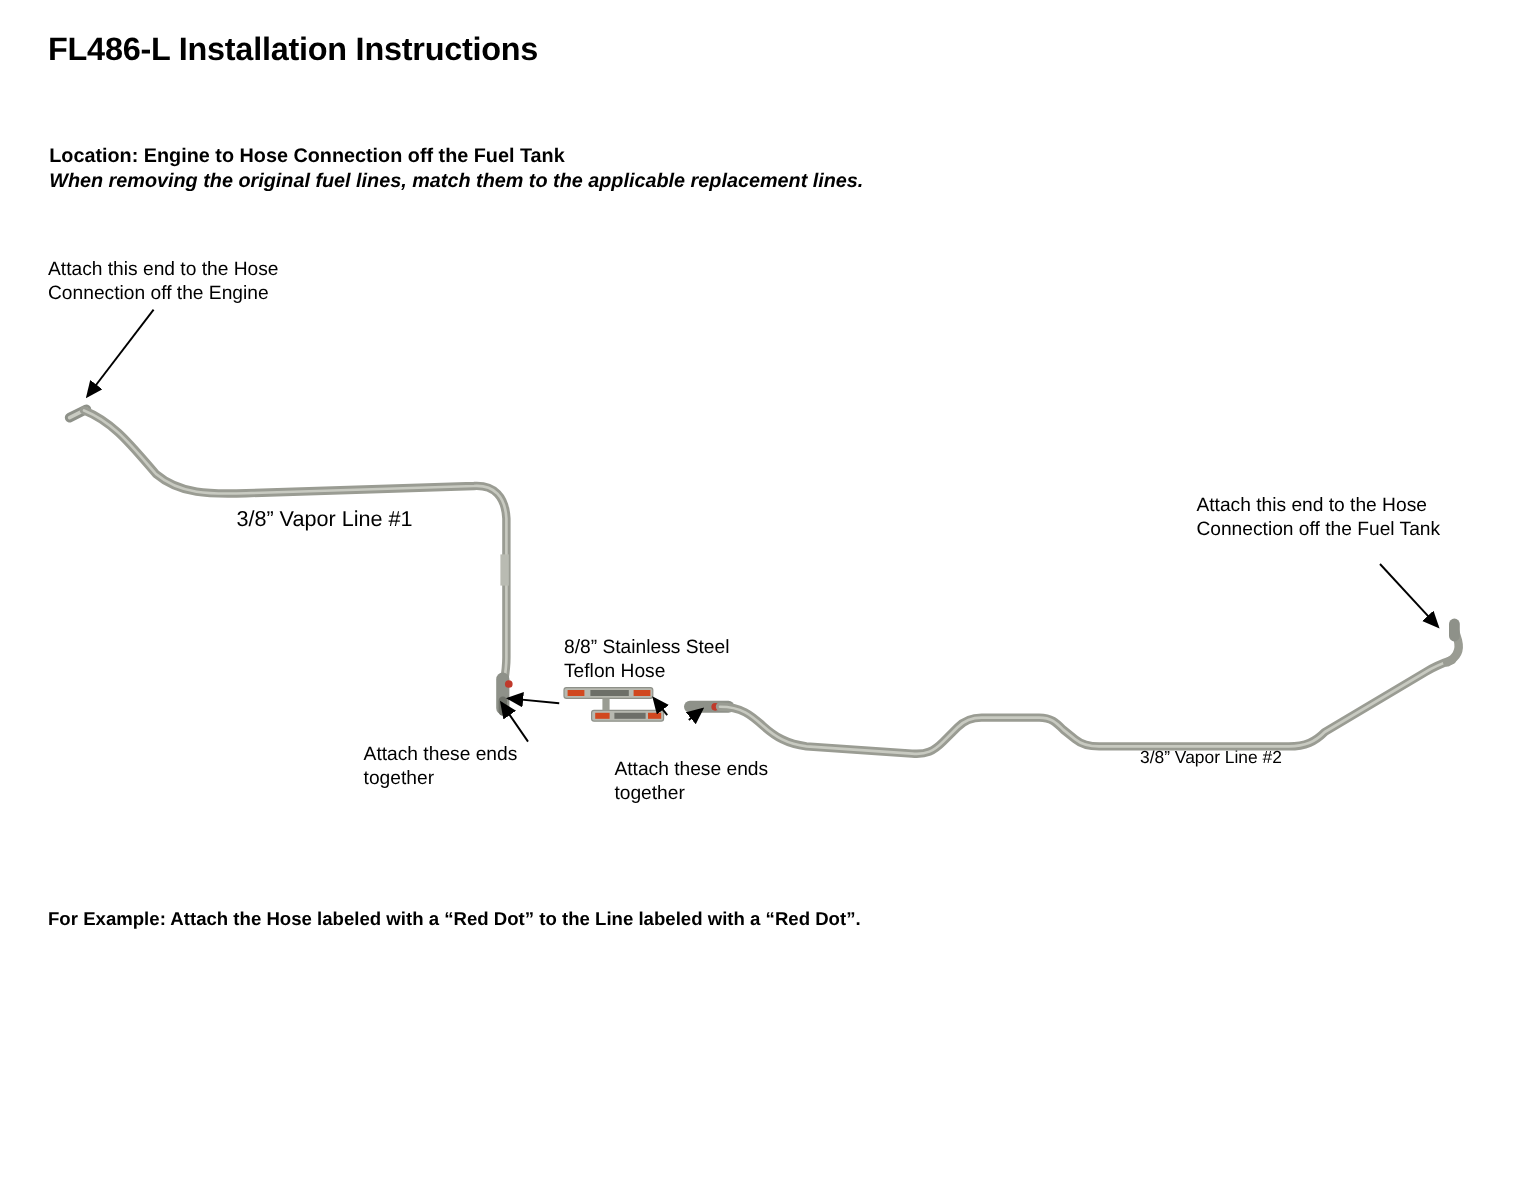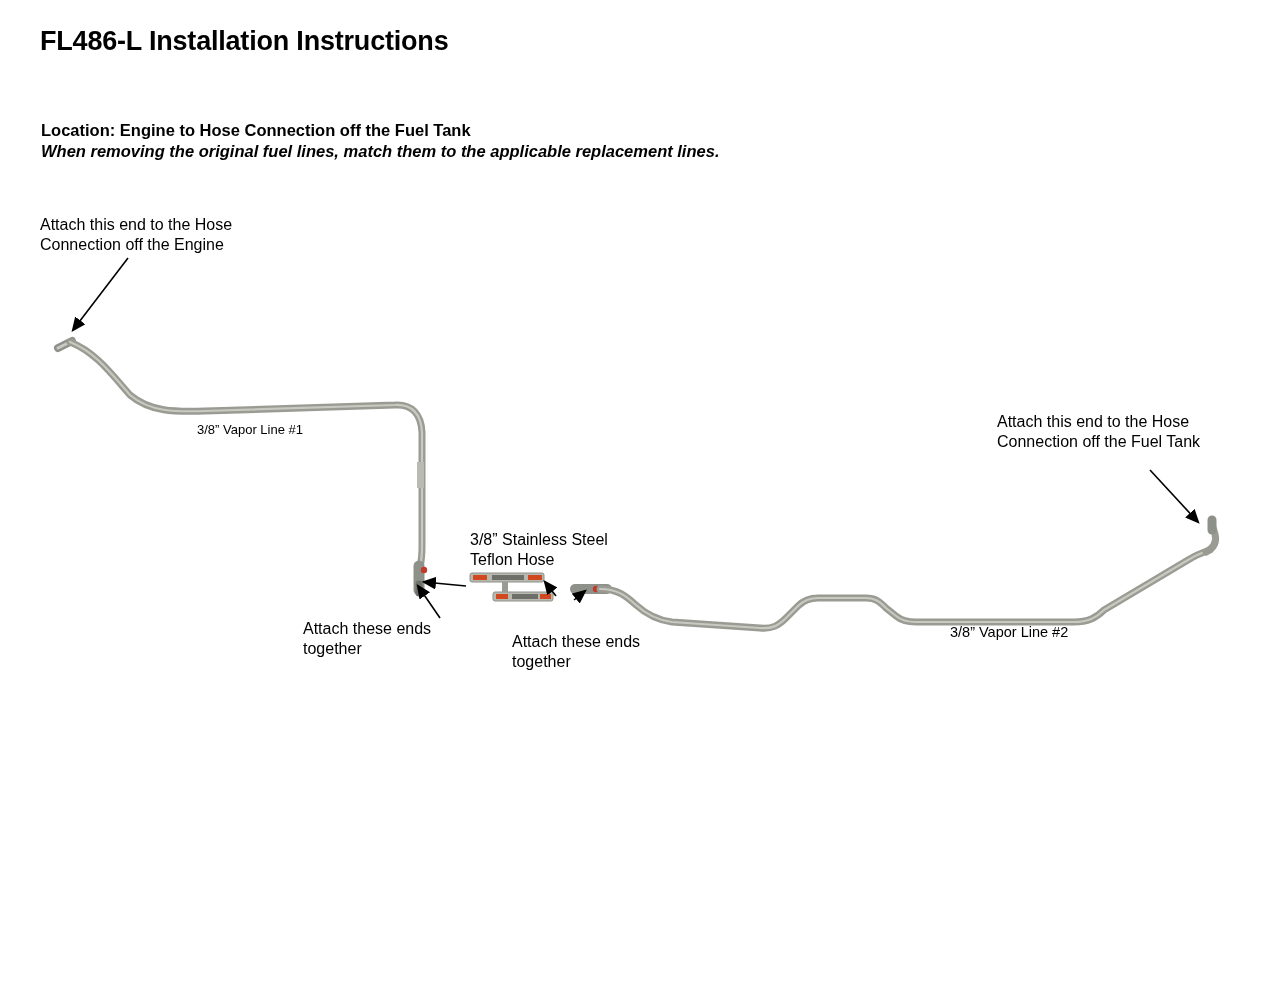--- a/index.html
+++ b/index.html
@@ -68,21 +68,21 @@
     position: absolute;
     font-size: 16px;
     line-height: 20px;
     white-space: nowrap;
   }
   .callout-engine { left: 40px; top: 215px; }
   .callout-tank   { left: 997px; top: 412px; }
   .callout-hose   { left: 470px; top: 530px; }
   .callout-ends-1 { left: 303px; top: 619px; }
   .callout-ends-2 { left: 512px; top: 632px; }
-  .label-line1 { position: absolute; left: 197px; top: 422px; font-size: 13px; white-space: nowrap; }
+  .label-line1 { position: absolute; left: 197px; top: 422px; font-size: 18px; white-space: nowrap; }
   .label-line2 { position: absolute; left: 950px; top: 624px; font-size: 14.5px; white-space: nowrap; }
   svg.diagram {
     position: absolute;
     left: 0; top: 0;
     width: 1280px;
     height: 989px;
     pointer-events: none;
   }
   .topbar {
     position: absolute;
@@ -173,31 +173,32 @@
     <div>Attach this end to the Hose</div>
     <div>Connection off the Engine</div>
   </div>
 
   <div class="callout callout-tank">
     <div>Attach this end to the Hose</div>
     <div>Connection off the Fuel Tank</div>
   </div>
 
   <div class="callout callout-hose">
-    <div>3/8” Stainless Steel</div>
+    <div>8/8” Stainless Steel</div>
     <div>Teflon Hose</div>
   </div>
 
   <div class="callout callout-ends-1">
     <div>Attach these ends</div>
     <div>together</div>
   </div>
 
   <div class="callout callout-ends-2">
     <div>Attach these ends</div>
     <div>together</div>
   </div>
 
   <div class="label-line1">3/8” Vapor Line #1</div>
   <div class="label-line2">3/8” Vapor Line #2</div>
 
+  <div class="note-line2">For Example: Attach the Hose labeled with a “Red Dot” to the Line labeled with a “Red Dot”.</div>
 
 </div>
 
 </body></html>

